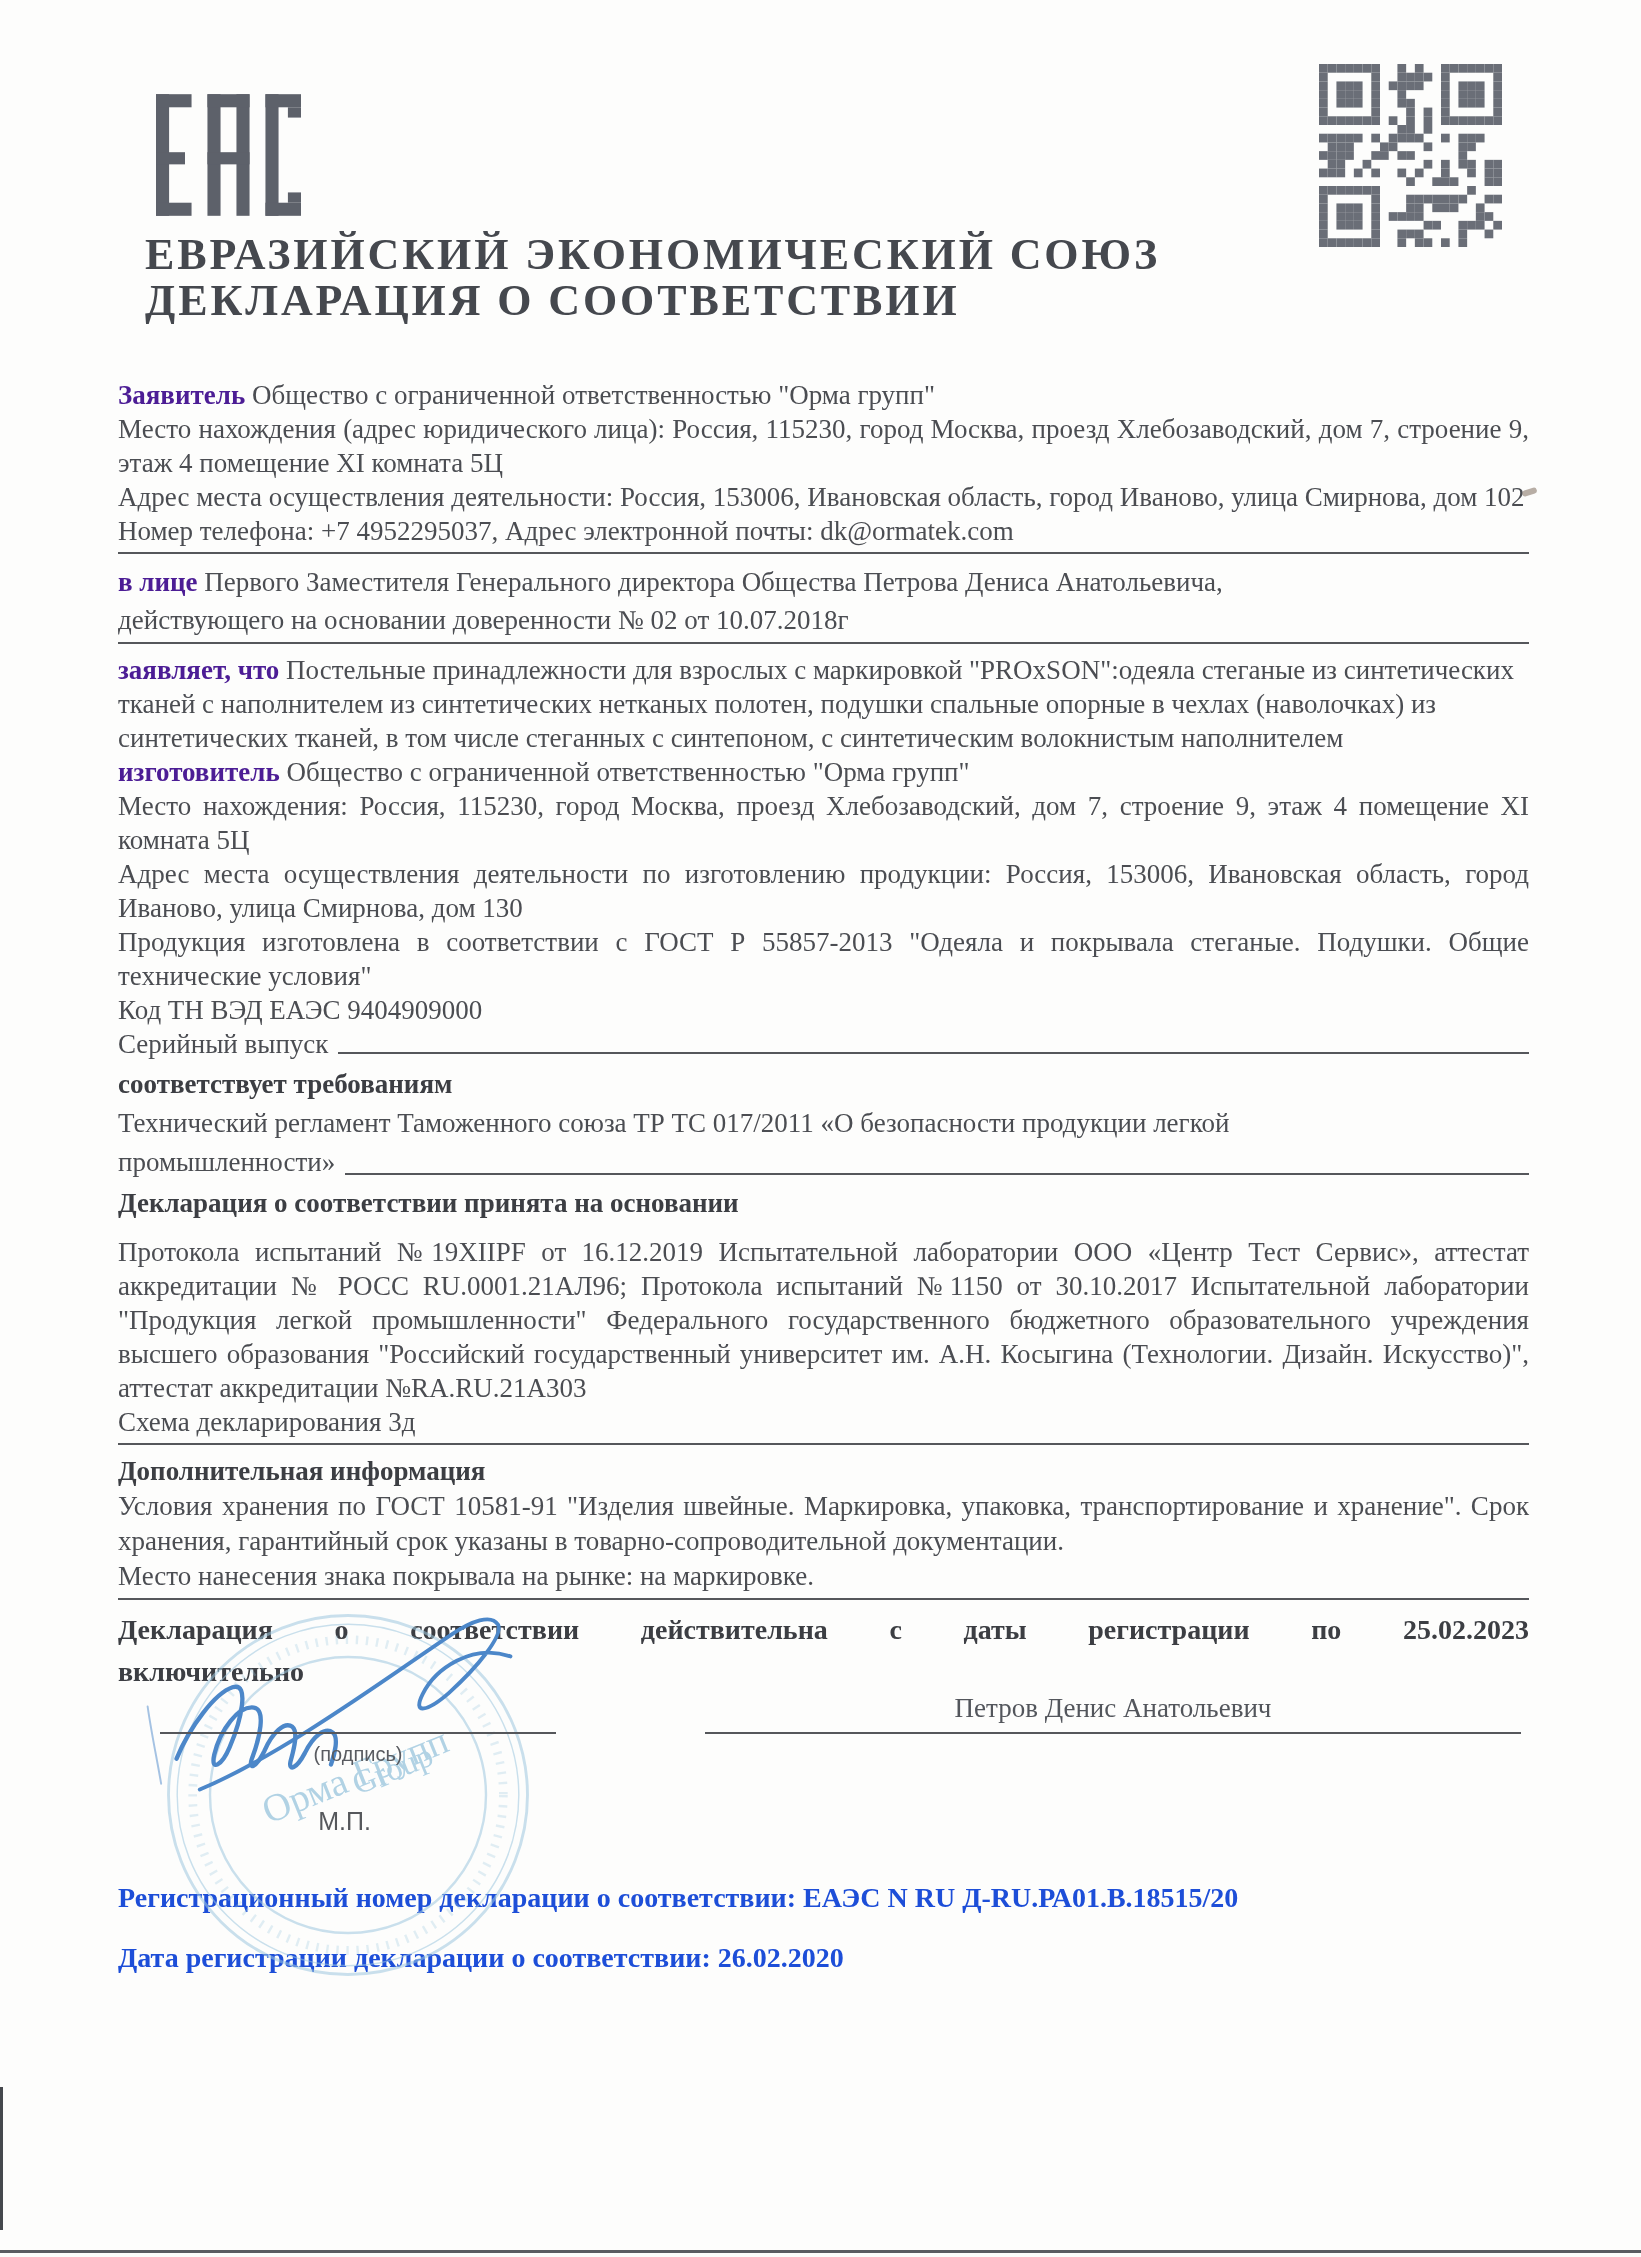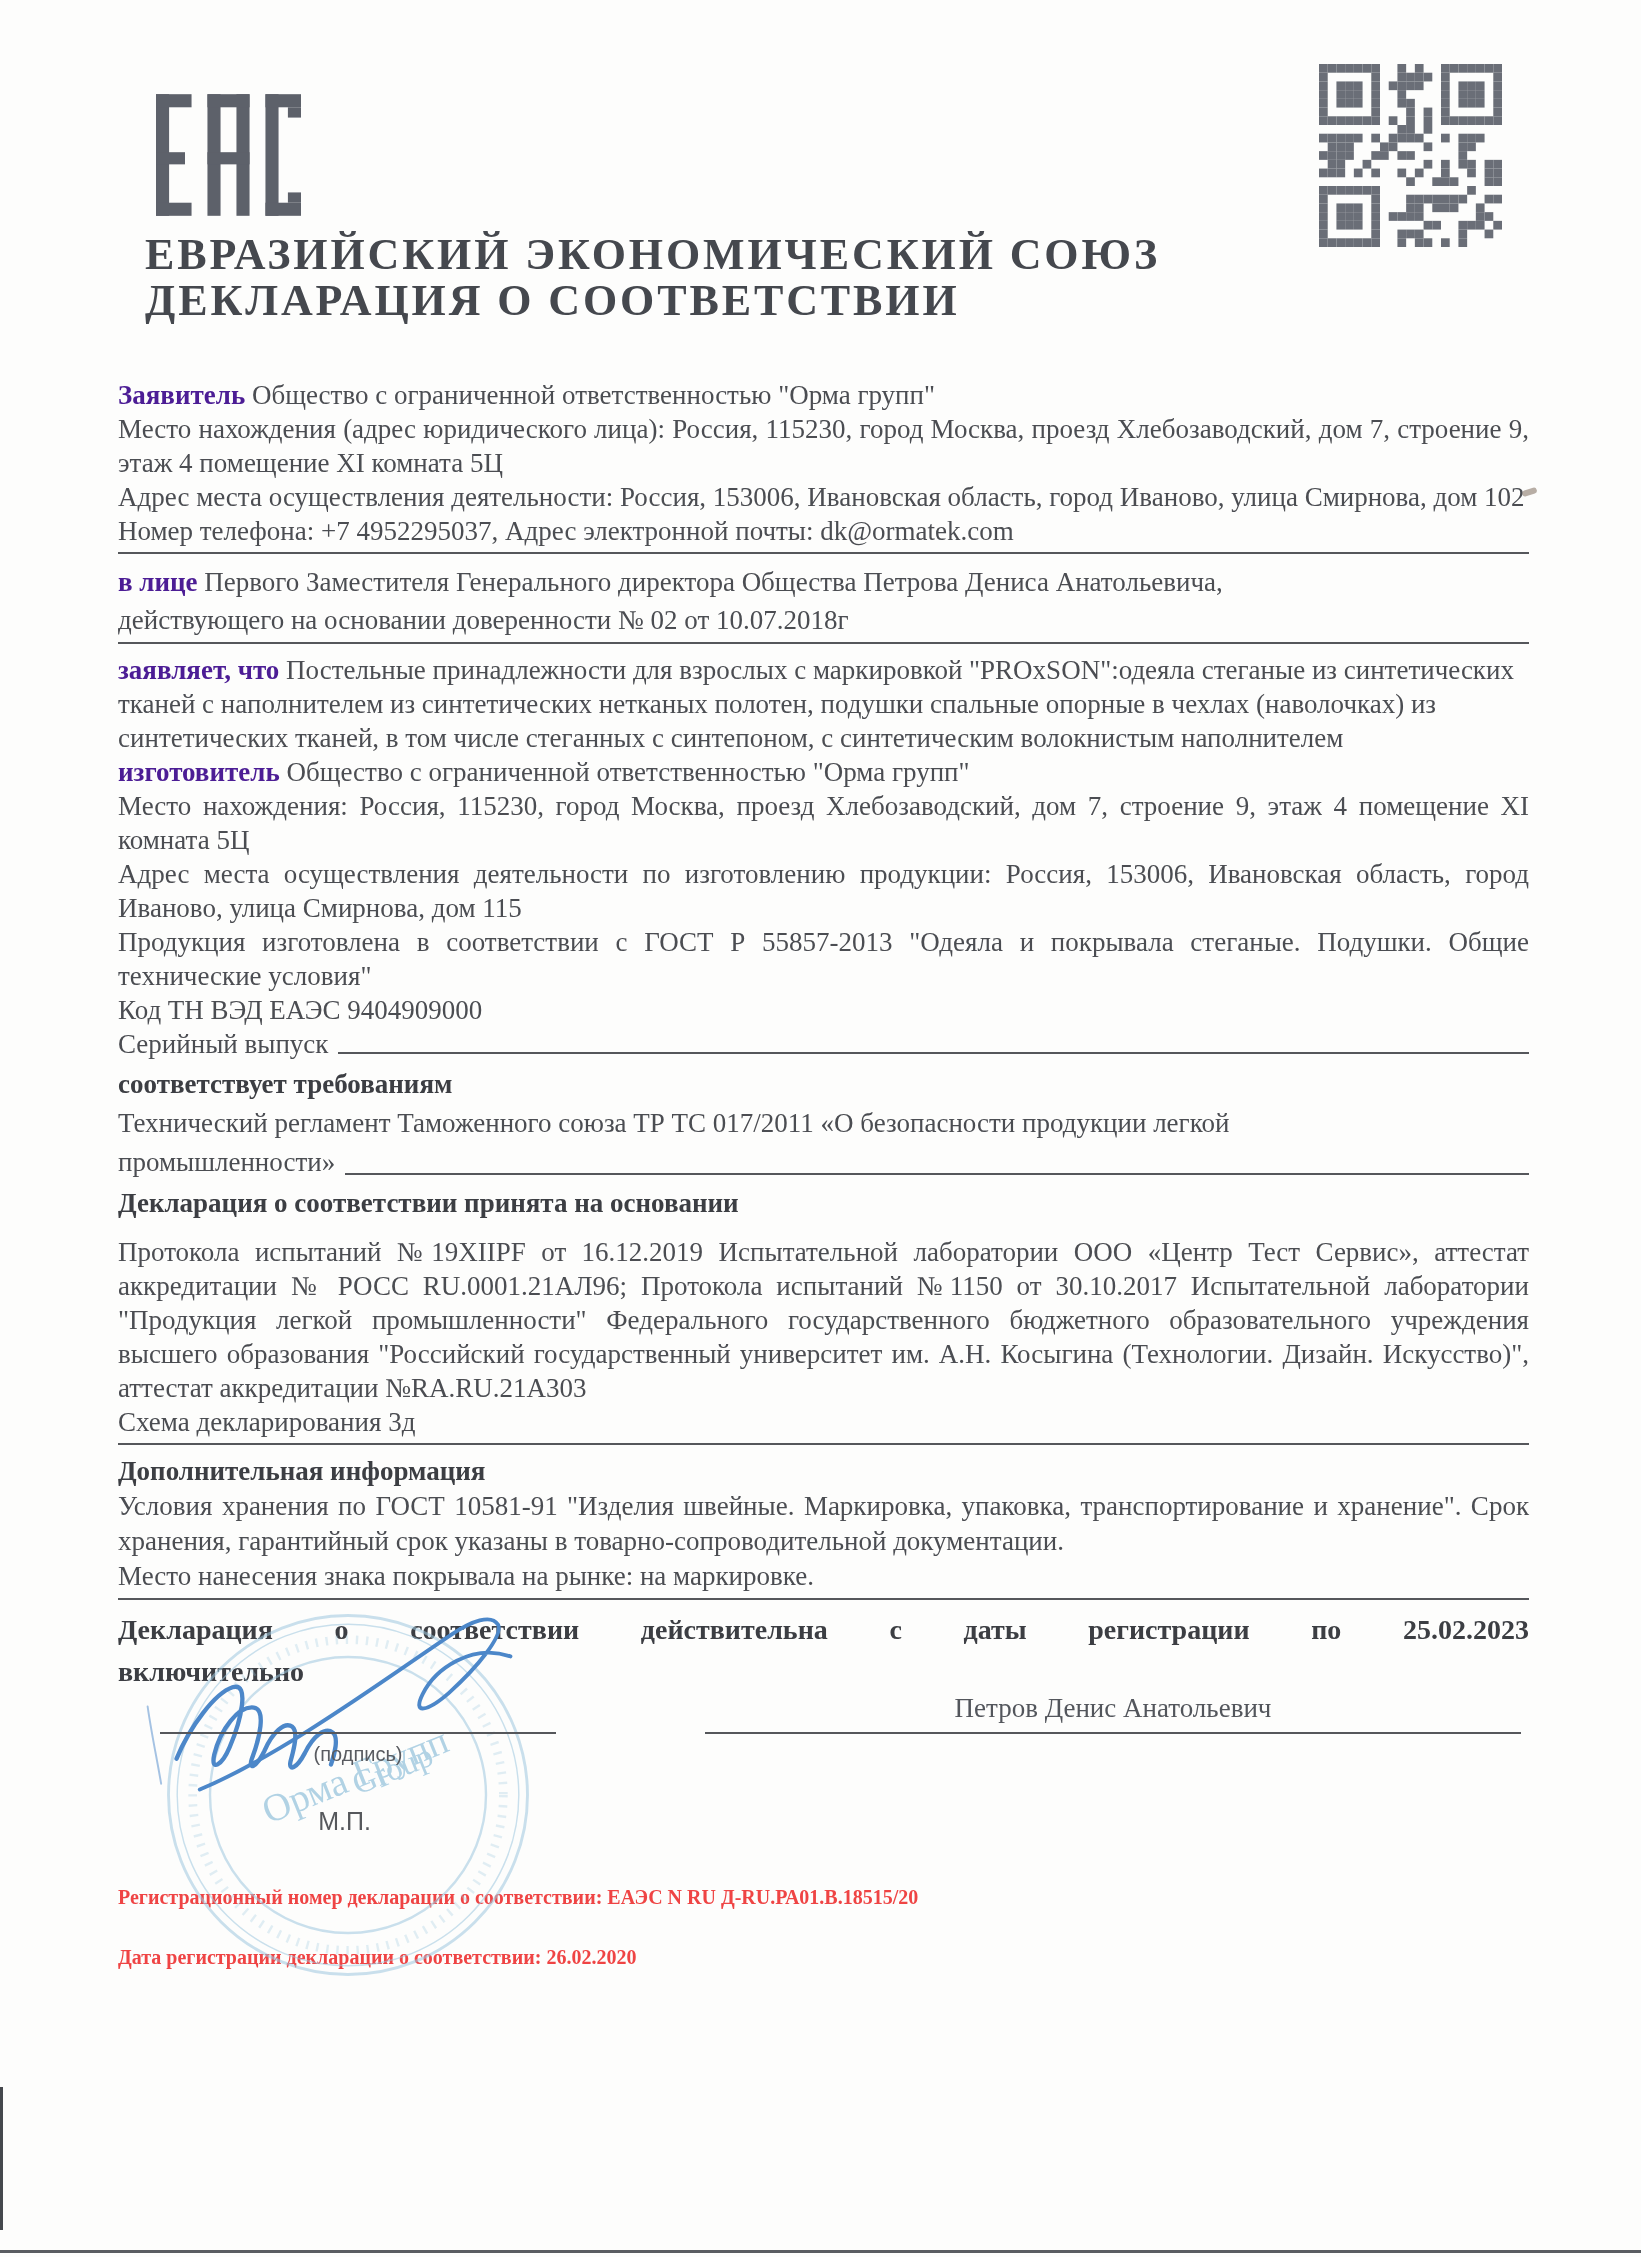--- a/index.html
+++ b/index.html
@@ -34,21 +34,21 @@
   .sig-line-left{position:absolute;left:42px;top:39px;width:396px;border-top:2.4px solid #55575b;}
   .sig-line-right{position:absolute;left:587px;top:39px;width:816px;border-top:2.4px solid #55575b;}
   .sig-caption{position:absolute;left:42px;top:50px;width:396px;text-align:center;
     font-family:"Liberation Sans","DejaVu Sans",sans-serif;font-size:20px;color:#595b60;}
   .fio-name{position:absolute;left:587px;top:0px;width:816px;text-align:center;font-size:27px;color:#53565c;}
   .fio-caption{position:absolute;left:587px;top:50px;width:816px;text-align:center;
     font-family:"Liberation Sans","DejaVu Sans",sans-serif;font-size:24px;color:#595b60;}
   .mp{position:absolute;left:154px;top:114px;width:145px;text-align:center;
     font-family:"Liberation Sans","DejaVu Sans",sans-serif;font-size:25px;color:#56585c;}
   
-  .reg{font-weight:bold;color:#ef4444;font-size:20px;line-height:33px;}
+  .reg{font-weight:bold;color:#1d4ed8;font-size:28px;line-height:33px;}
   .reg.first{margin-top:5.8px;}
   .reg.second{margin-top:27px;}
   
   .edge-left{position:absolute;left:0;top:2087px;width:2.9px;height:143px;background:#45484d;}
   .edge-bottom{position:absolute;left:0;top:2250px;width:1641px;height:2.9px;background:#5a5d62;}
   .speck{position:absolute;left:1522px;top:489px;width:15.4px;height:5.8px;background:#9a8b80;
     border-radius:2.9px;transform:rotate(-18deg);opacity:.7;}
 </style>
 </head>
 <body>
@@ -306,21 +306,21 @@
     <div class="rule"></div>
 
     <div class="p lh39"><b>в лице</b> <span>Первого Заместителя Генерального директора Общества Петрова Дениса Анатольевича,</span></div>
     <div class="p lh39">действующего на основании доверенности № 02 от 10.07.2018г</div>
 
     <div class="rule"></div>
 
     <div class="p lh35"><b>заявляет, что</b>  <span>Постельные принадлежности для взрослых с маркировкой "PROxSON":одеяла стеганые из синтетических тканей с наполнителем из синтетических нетканых полотен, подушки спальные опорные в чехлах (наволочках) из синтетических тканей, в том числе стеганных с синтепоном, с синтетическим волокнистым наполнителем</span></div>
     <div class="p lh35"><b>изготовитель</b> <span>Общество с ограниченной ответственностью "Орма групп"</span></div>
     <div class="p lh35 just">Место нахождения: Россия, 115230, город Москва, проезд Хлебозаводский, дом 7, строение 9, этаж 4 помещение XI комната 5Ц</div>
-    <div class="p lh35 just">Адрес места осуществления деятельности по изготовлению продукции: Россия, 153006, Ивановская область, город Иваново, улица Смирнова, дом 115</div>
+    <div class="p lh35 just">Адрес места осуществления деятельности по изготовлению продукции: Россия, 153006, Ивановская область, город Иваново, улица Смирнова, дом 130</div>
     <div class="p lh35 just">Продукция изготовлена в соответствии с ГОСТ Р 55857-2013 "Одеяла и покрывала стеганые. Подушки. Общие технические условия"</div>
     <div class="p lh35">Код ТН ВЭД ЕАЭС 9404909000</div>
     <div class="tailrow lh35">
         <span class="p">Серийный выпуск</span>
         <span class="tail"></span>
       </div>
 
     <div class="p lh40 heading" style="margin-top:3.9px">соответствует требованиям</div>
     <div class="p lh40">Технический регламент Таможенного союза ТР ТС 017/2011 «О безопасности продукции легкой</div>
     <div class="tailrow lh40">

